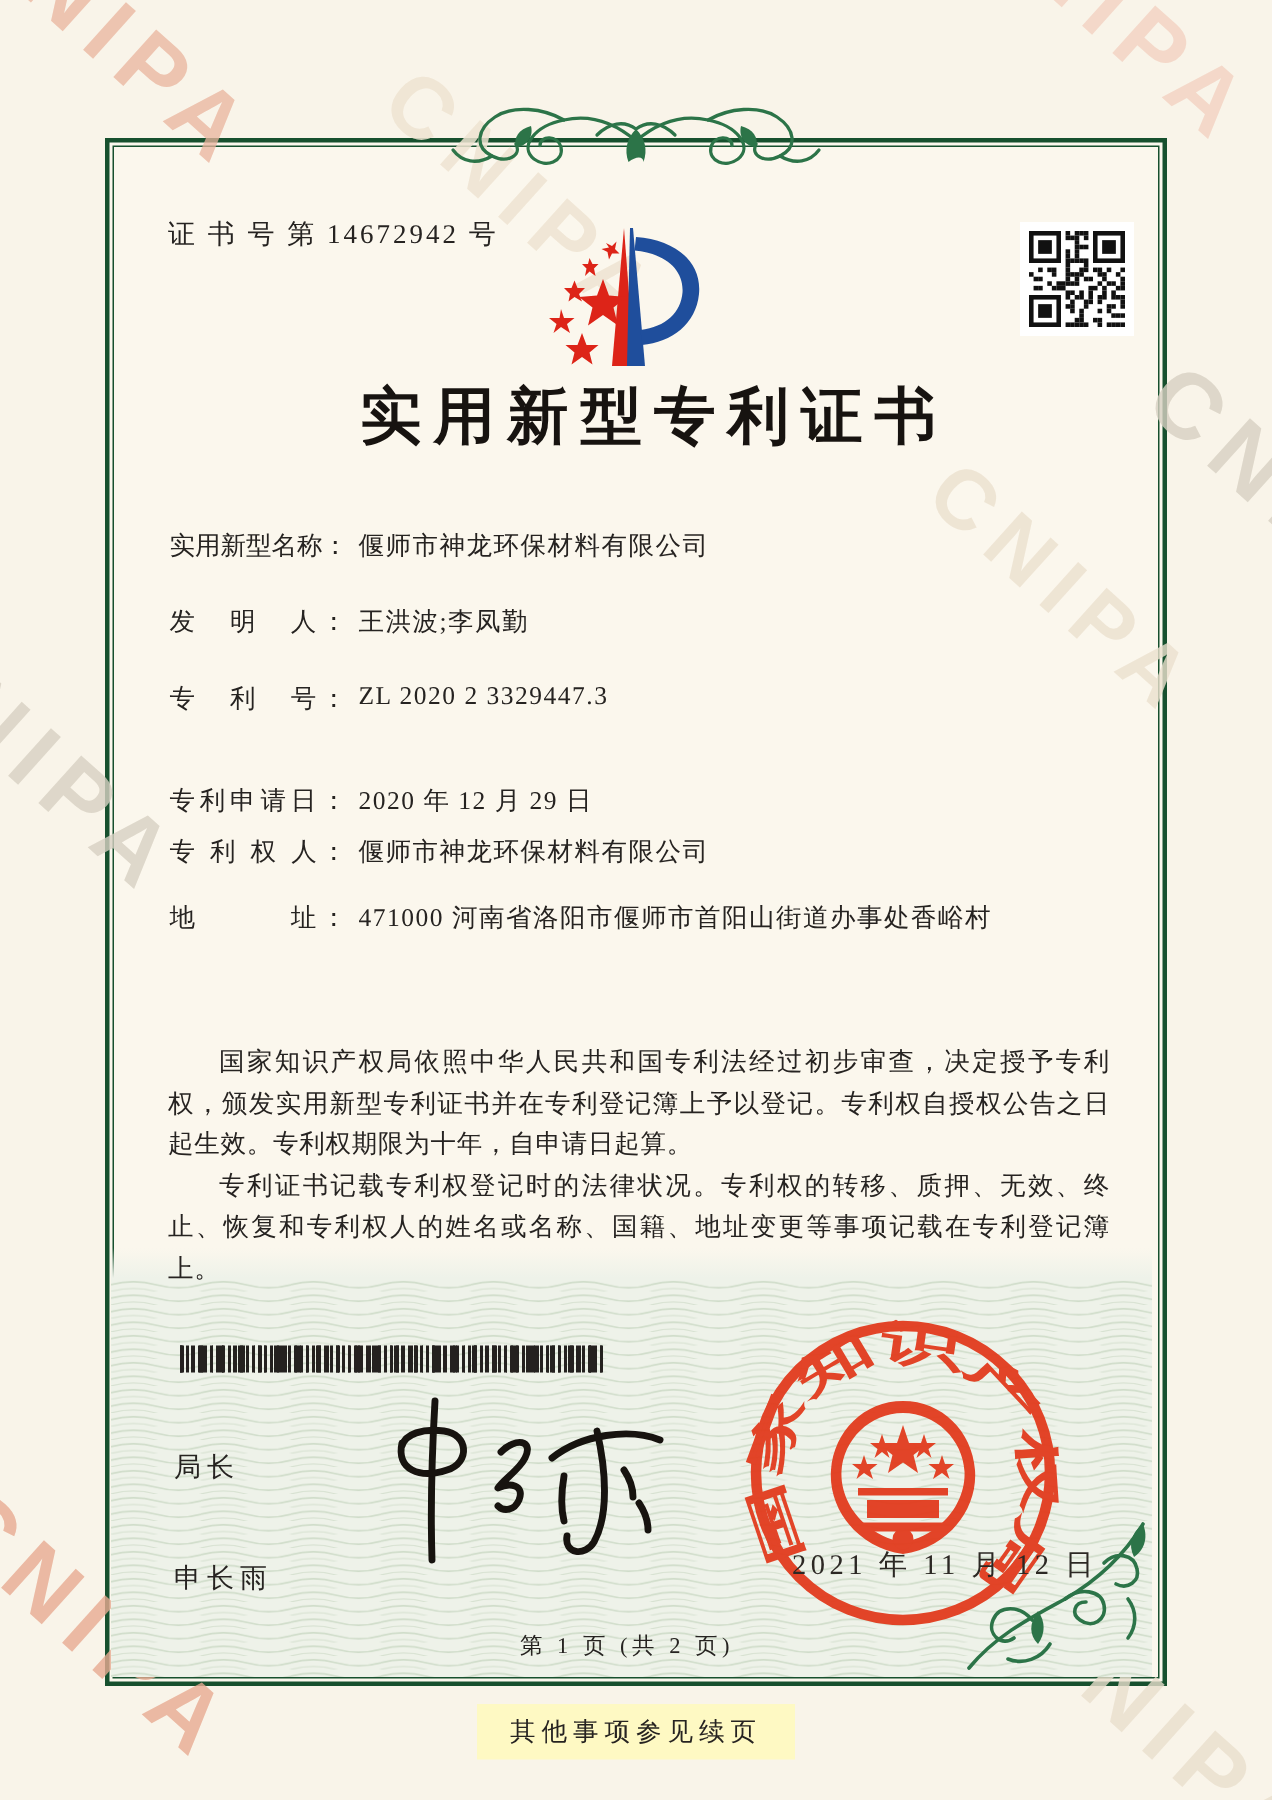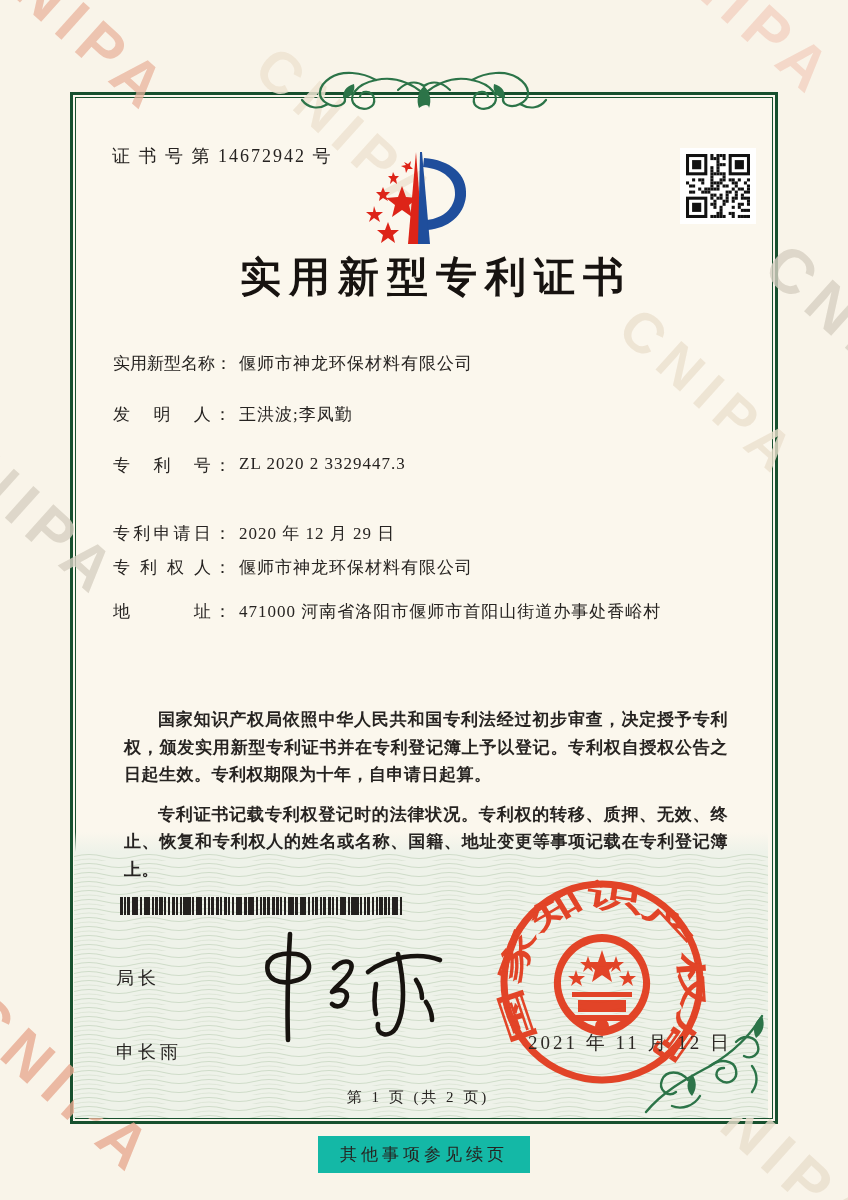--- a/index.html
+++ b/index.html
@@ -45,21 +45,21 @@
   .frow:nth-child(6){top:248px;}
   .flabel{display:inline-block;width:118px;text-align:justify;text-align-last:justify;
           vertical-align:top;}
   .fvalue{margin-left:8px;letter-spacing:1px;}
   .grant-row{position:absolute;left:113px;top:658px;width:640px;font-size:17px;white-space:nowrap;}
   .grant-no{position:absolute;left:342px;top:0;}
 
   
   .bodytext{position:absolute;left:112px;top:694px;width:628px;font-size:17px;
             line-height:27.5px;text-align:justify;letter-spacing:.5px;}
-  .bodytext p{margin:12px;text-indent:2em;font-weight:bold;}
+  .bodytext p{margin:0;text-indent:2em;}
 
   
   .band{position:absolute;left:74px;top:852px;width:694px;height:266px;z-index:2;
         background:#eef2e9;}
   .band svg{display:block;}
   .band-fade{position:absolute;left:74px;top:832px;width:694px;height:20px;z-index:2;
              background:linear-gradient(180deg,rgba(238,242,233,0),#eef2e9);}
 
   
   .barcode{position:absolute;left:120px;top:897px;width:283px;height:18px;z-index:3;
@@ -69,21 +69,21 @@
              repeating-linear-gradient(90deg,#24211f 0 3px,rgba(0,0,0,0) 3px 13px);}
   .chief-title{position:absolute;left:116px;top:966px;font-size:18px;letter-spacing:4px;z-index:3;}
   .chief-name{position:absolute;left:116px;top:1040px;font-size:18px;letter-spacing:4px;z-index:3;}
   .signature{position:absolute;left:228px;top:928px;z-index:4;}
   .seal{position:absolute;left:496px;top:876px;z-index:3;opacity:.94;}
   .seal-date{position:absolute;left:528px;top:1030px;z-index:4;font-size:19px;
              letter-spacing:3px;color:#2c2824;white-space:nowrap;}
   .page-num{position:absolute;left:0;top:1088px;width:836px;text-align:center;
             font-size:15px;letter-spacing:3px;z-index:3;}
   .cont-note{position:absolute;left:0;top:1136px;width:848px;text-align:center;z-index:3;}
-  .cont-note span{display:inline-block;background:#14b8a6;padding:7px 22px;
+  .cont-note span{display:inline-block;background:#fef9c3;padding:7px 22px;
                   font-size:17px;letter-spacing:4px;}
 
   
   .orn-top{position:absolute;left:298px;top:64px;z-index:4;}
   .orn-corner{position:absolute;left:640px;top:1008px;z-index:3;}
 </style>
 </head>
 <body>
 
 <div class="wm wm1">CNIPA</div>

